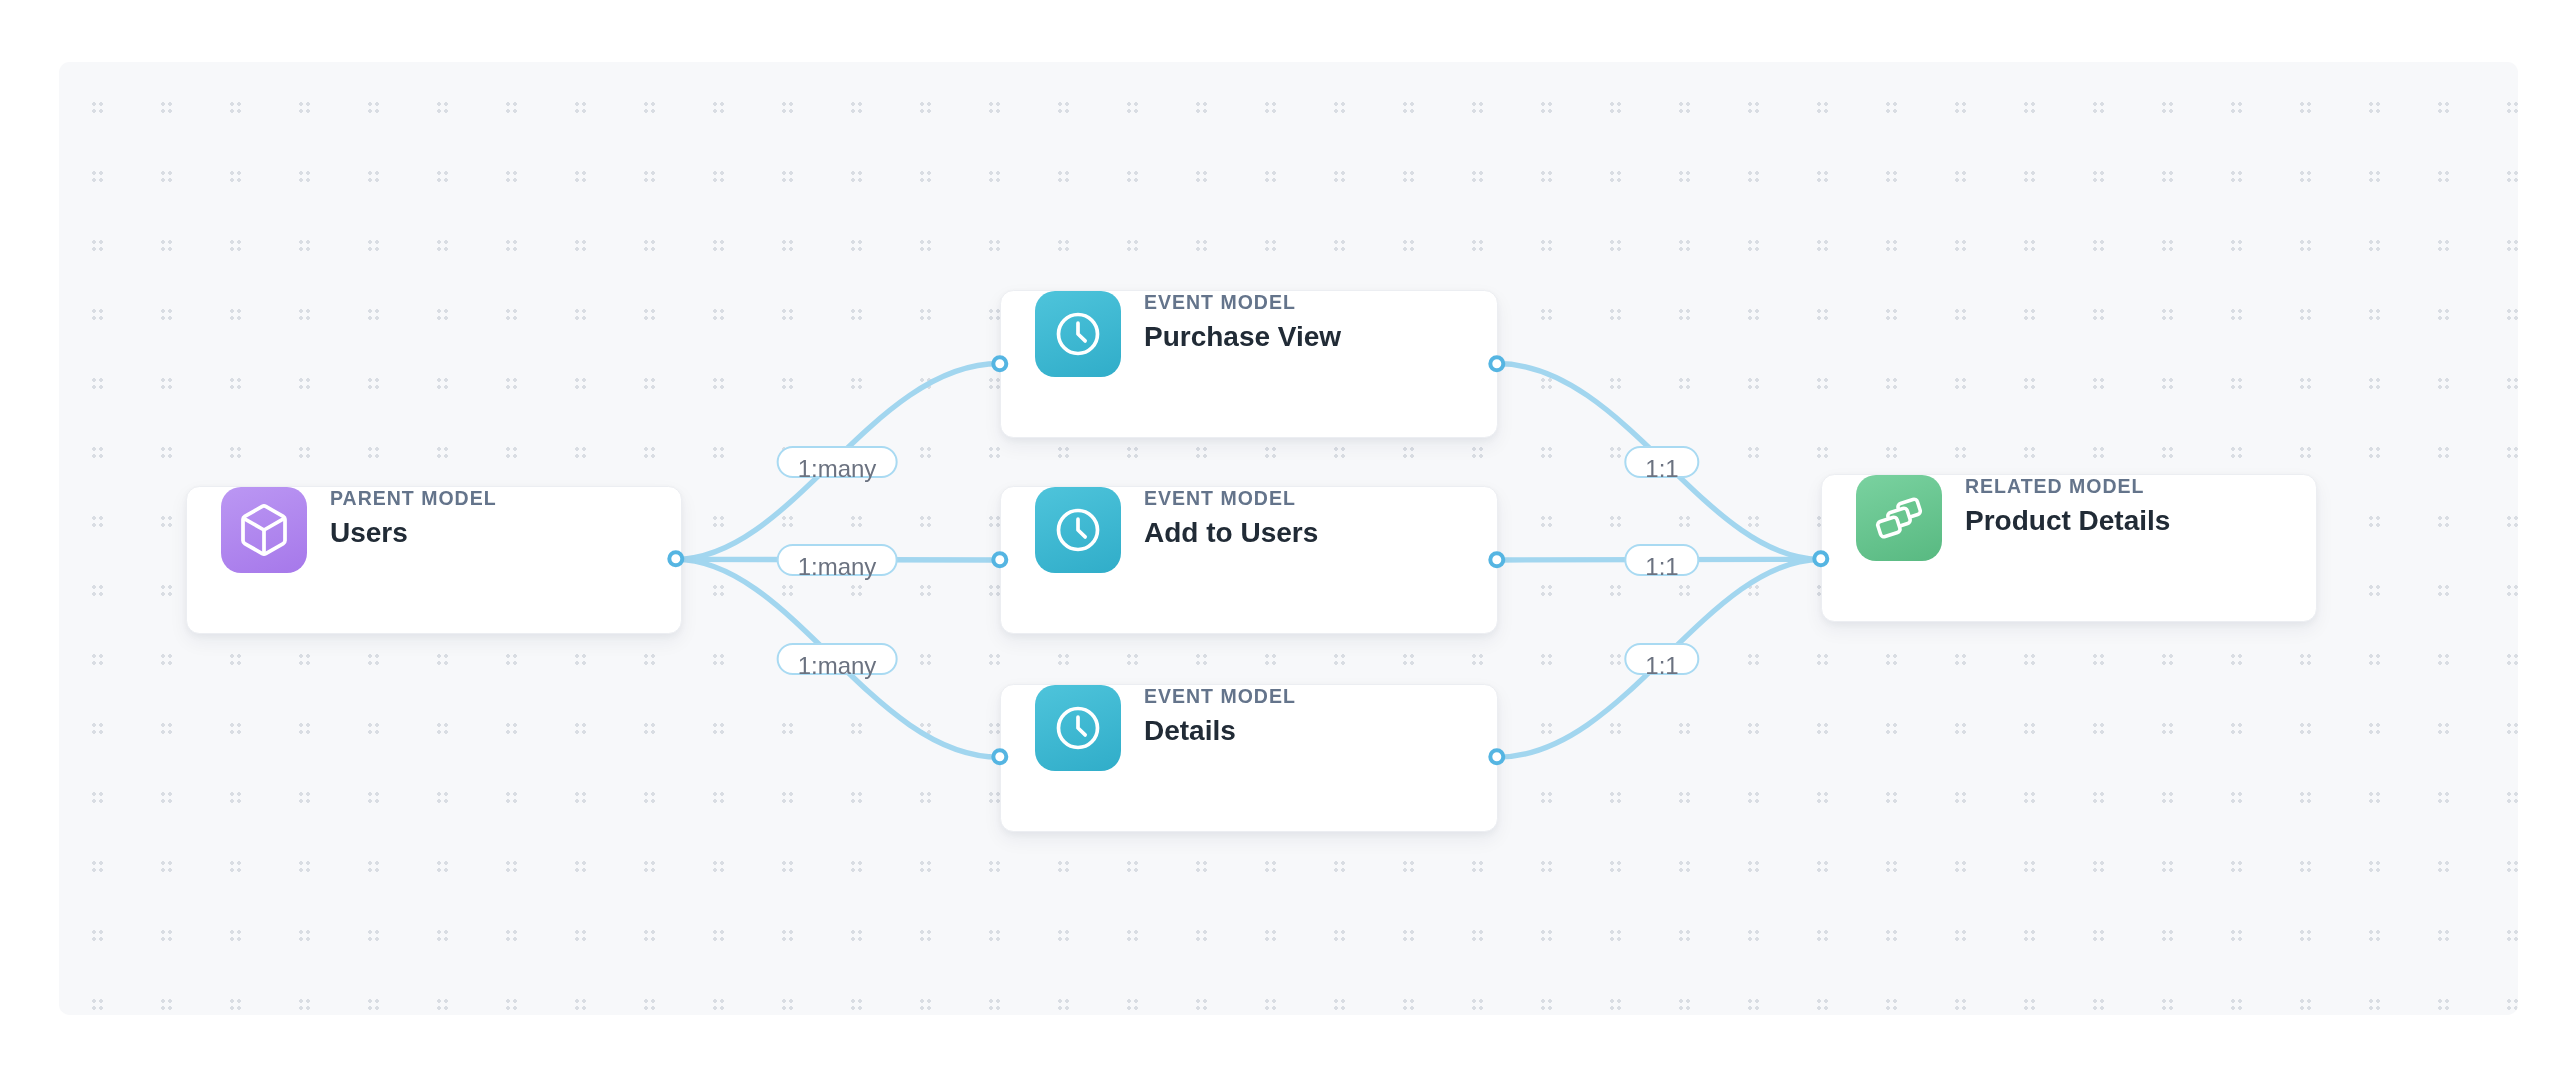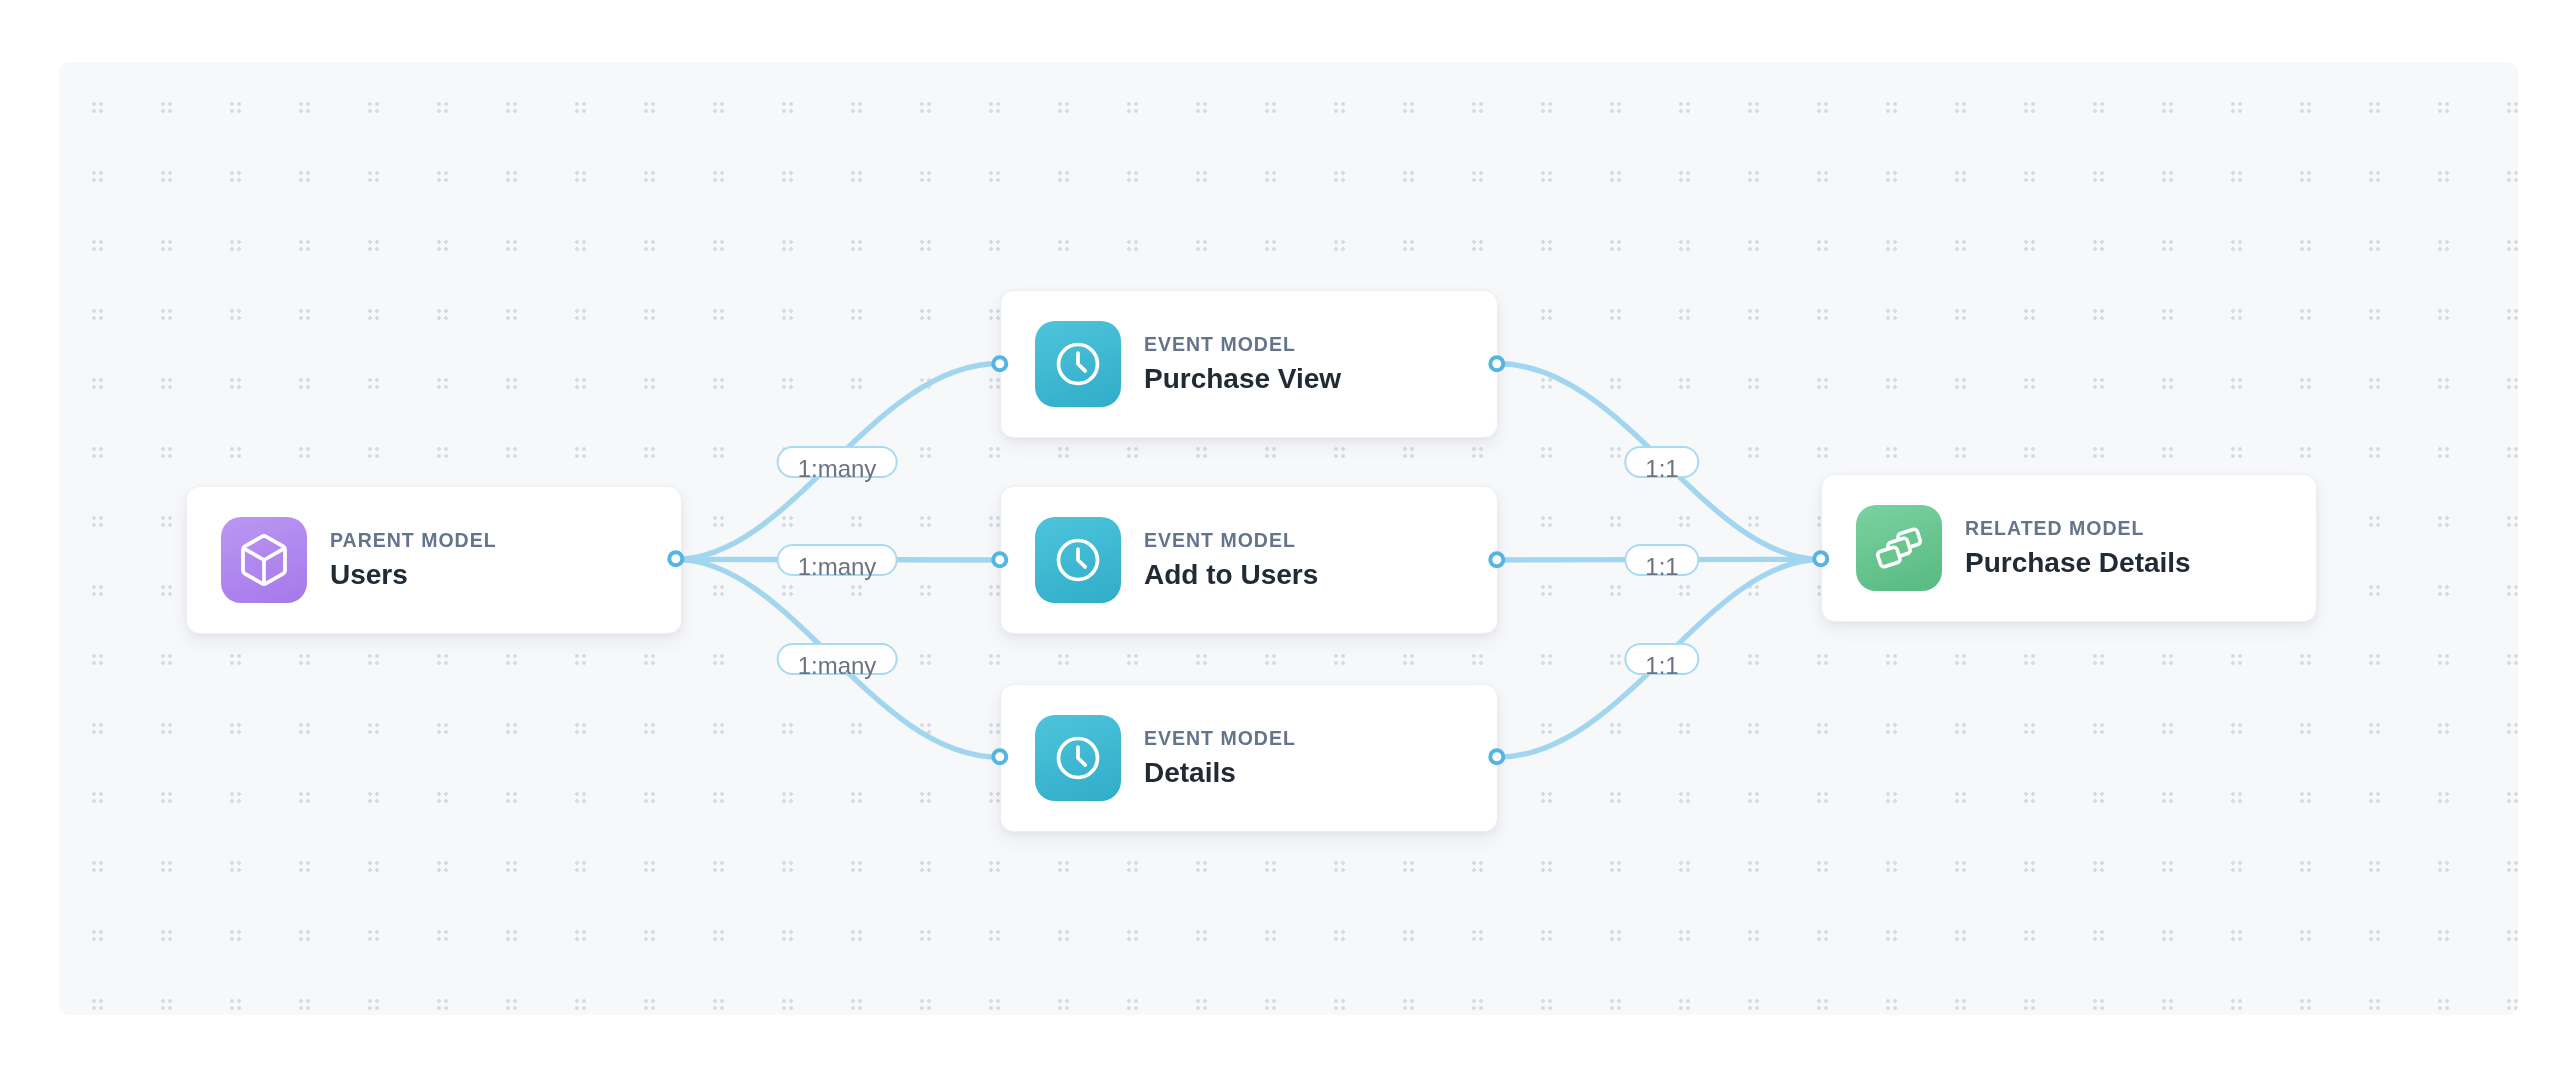--- a/index.html
+++ b/index.html
@@ -12,21 +12,21 @@
       radial-gradient(circle at 35px 42px,#d9dde3 1.7px,transparent 2.1px),
       radial-gradient(circle at 42px 42px,#d9dde3 1.7px,transparent 2.1px),
       radial-gradient(circle at 35px 49px,#d9dde3 1.7px,transparent 2.1px),
       radial-gradient(circle at 42px 49px,#d9dde3 1.7px,transparent 2.1px);
     background-size:69px 69px;}
   #edges{position:absolute;left:0;top:0;width:2576px;height:1069px;z-index:1;}
   #edges path{fill:none;stroke:#a2d6ef;stroke-width:8;stroke-linecap:round;}
   .node{position:absolute;z-index:2;height:148px;width:496px;box-sizing:border-box;
     background:#ffffff;border:1.3px solid #eceef2;border-radius:13.4px;
     box-shadow:0 2.7px 6.7px rgba(20,30,60,.04),0 8px 19px rgba(20,30,60,.06);
-    display:flex;align-items:center;padding-left:34px;gap:23px;}
+    display:flex;align-items:flex-start;padding-left:34px;gap:23px;}
   .icon{width:86px;height:86px;border-radius:20px;flex:0 0 auto;
     display:flex;align-items:center;justify-content:center;}
   .icon svg{display:block;}
   .icon.parent{background:linear-gradient(160deg,#bb97f3 0%,#a678ea 100%);}
   .icon.event{background:linear-gradient(160deg,#4ec4db 0%,#30adc9 100%);}
   .icon.related{background:linear-gradient(160deg,#7ad2a0 0%,#58b981 100%);}
   .txt{display:flex;flex-direction:column;gap:6.7px;}
   .type{font-size:19.5px;font-weight:700;letter-spacing:1px;color:#64748b;}
   .name{font-size:28px;font-weight:600;color:#212b36;}
   .pill{position:absolute;z-index:3;transform:translate(-50%,-50%);
@@ -107,21 +107,21 @@
   <div class="node" style="left:1821px;top:474px;">
     <div class="icon related">
       <svg width="54" height="54" viewBox="0 0 24 24" fill="#69c68f" stroke="#ffffff" stroke-width="1.6" stroke-linecap="round" stroke-linejoin="round">
         <rect x="12" y="4.5" width="9" height="7" rx="1.6" transform="rotate(-18 16.5 8)"></rect>
         <rect x="7.5" y="8.5" width="9" height="7" rx="1.6" transform="rotate(-18 12 12)"></rect>
         <rect x="3" y="12.5" width="9" height="7" rx="1.6" transform="rotate(-18 7.5 16)"></rect>
       </svg>
     </div>
     <div class="txt">
       <div class="type">RELATED MODEL</div>
-      <div class="name">Purchase Details</div>
+      <div class="name">Product Details</div>
     </div>
   </div>
 
   <div class="pill" style="left:837px;top:462px;">1:many</div>
   <div class="pill" style="left:837px;top:560px;">1:many</div>
   <div class="pill" style="left:837px;top:659px;">1:many</div>
   <div class="pill" style="left:1662px;top:462px;">1:1</div>
   <div class="pill" style="left:1662px;top:560px;">1:1</div>
   <div class="pill" style="left:1662px;top:659px;">1:1</div>
 

